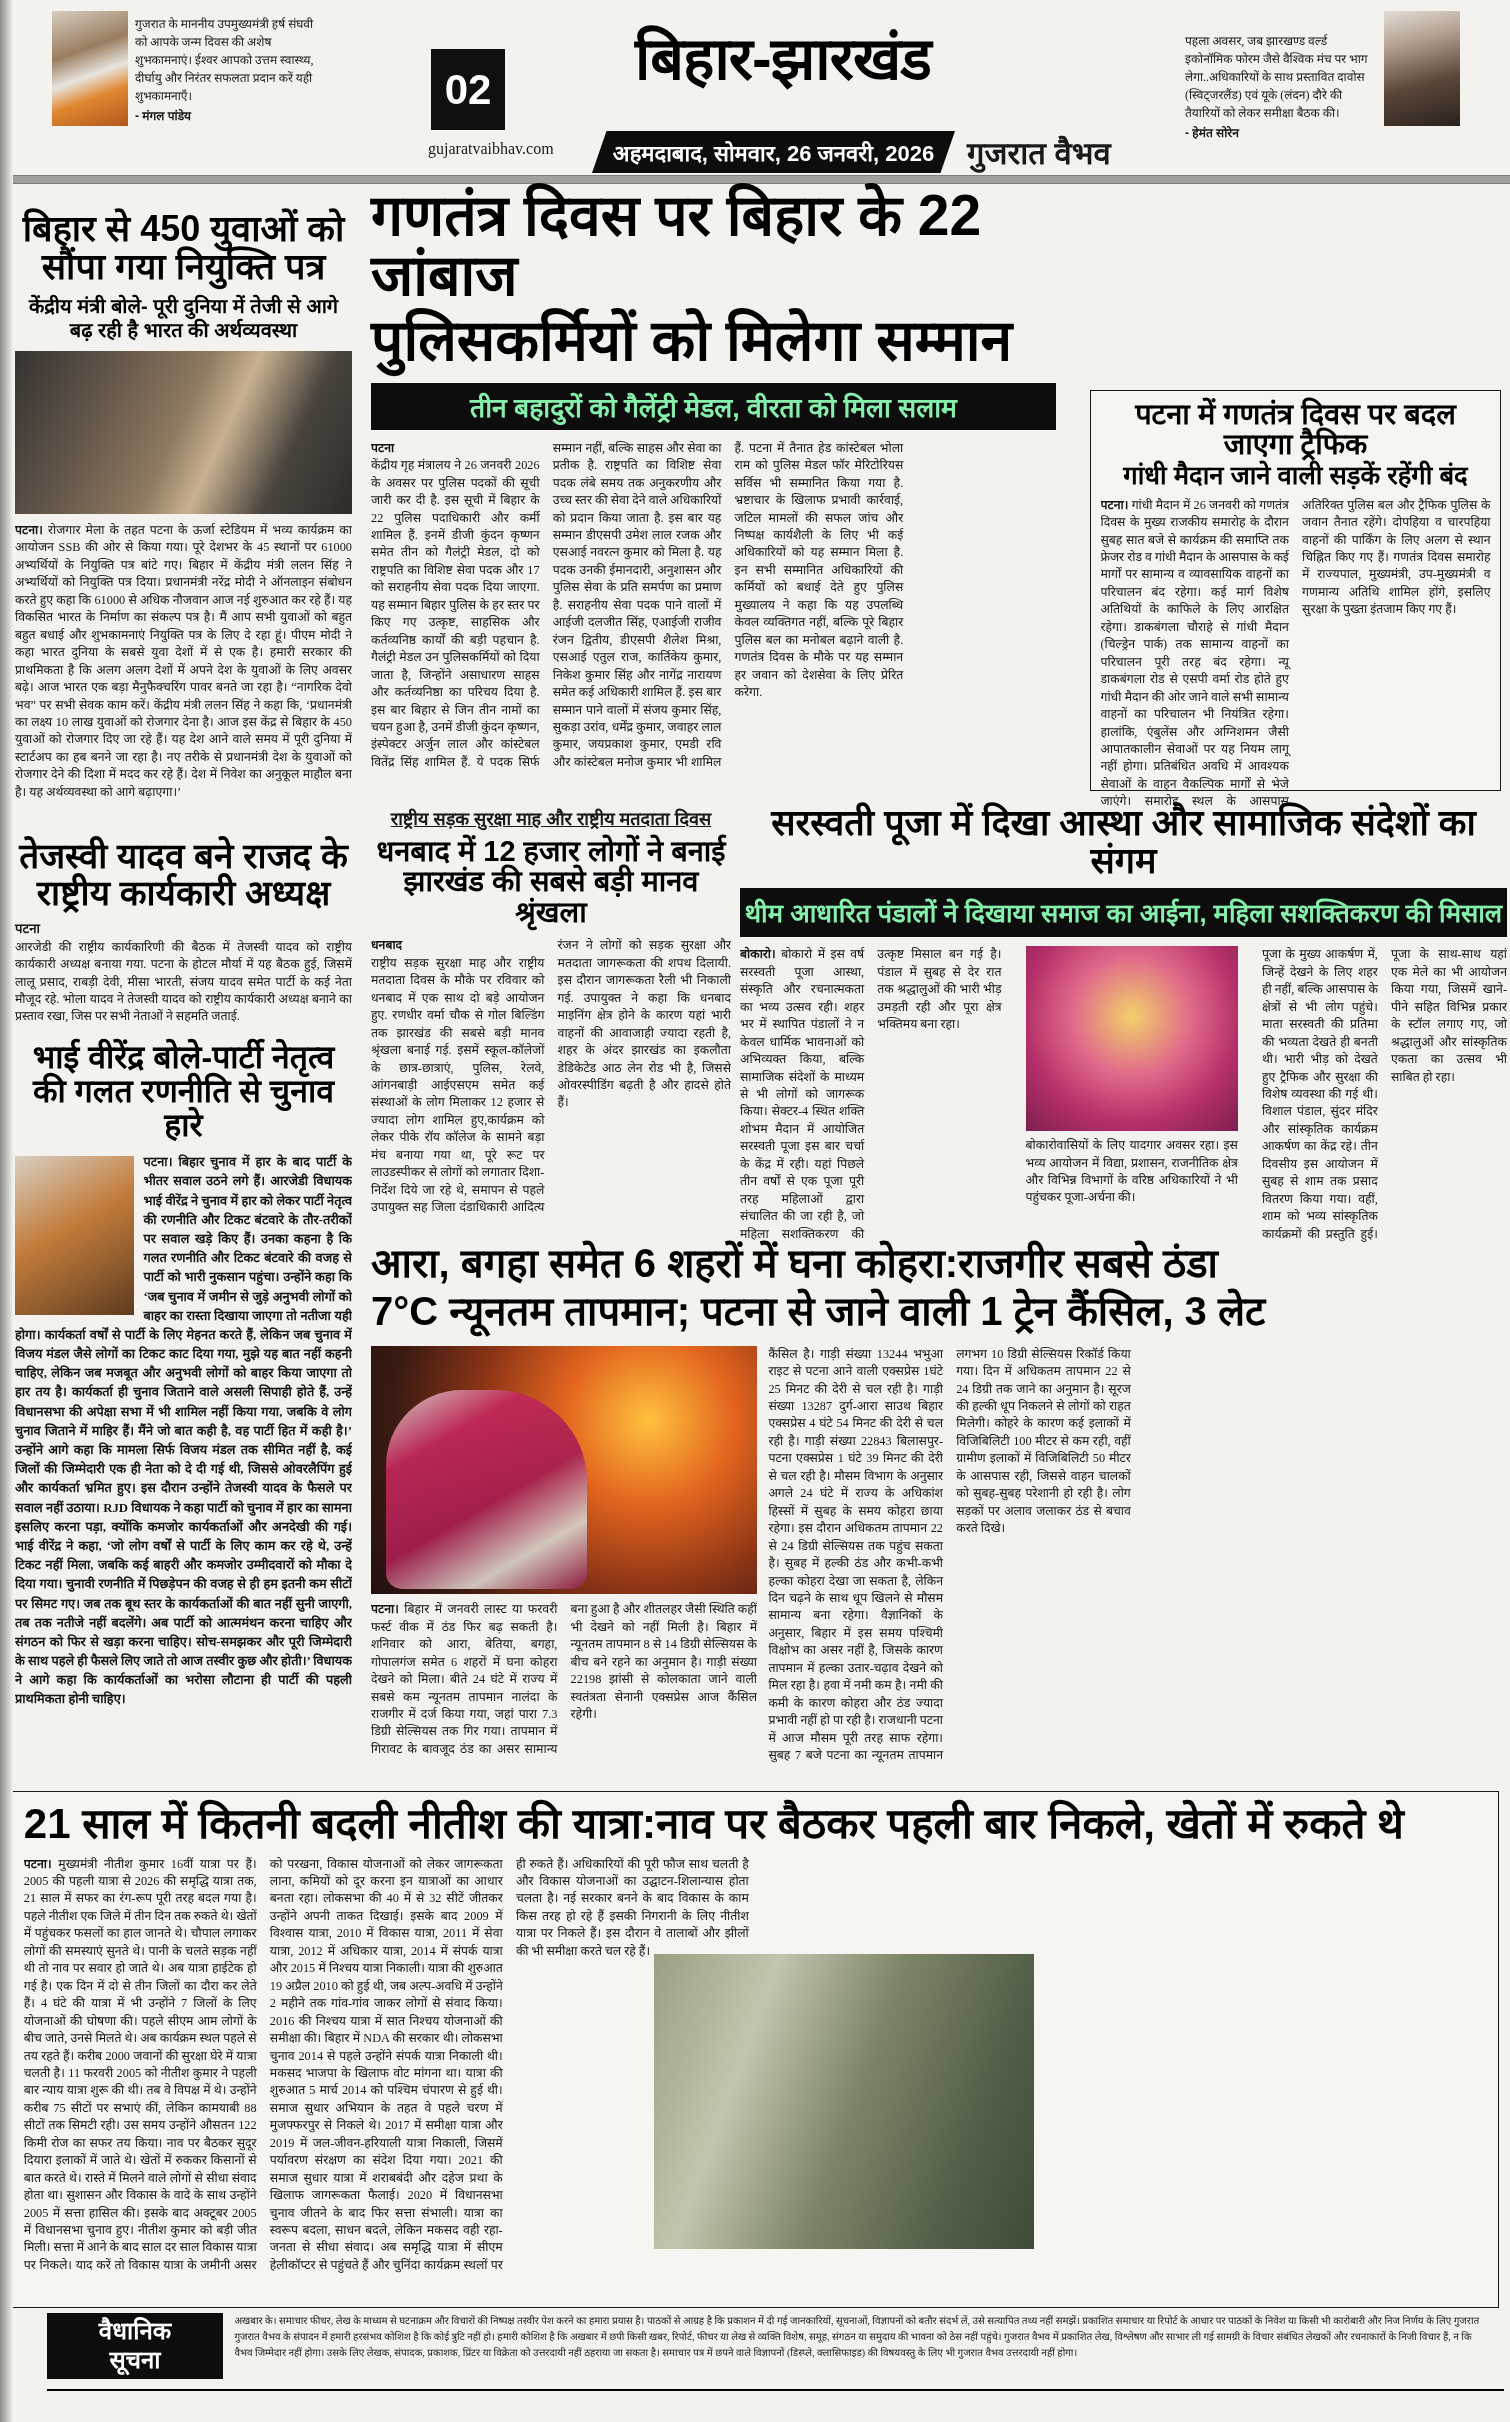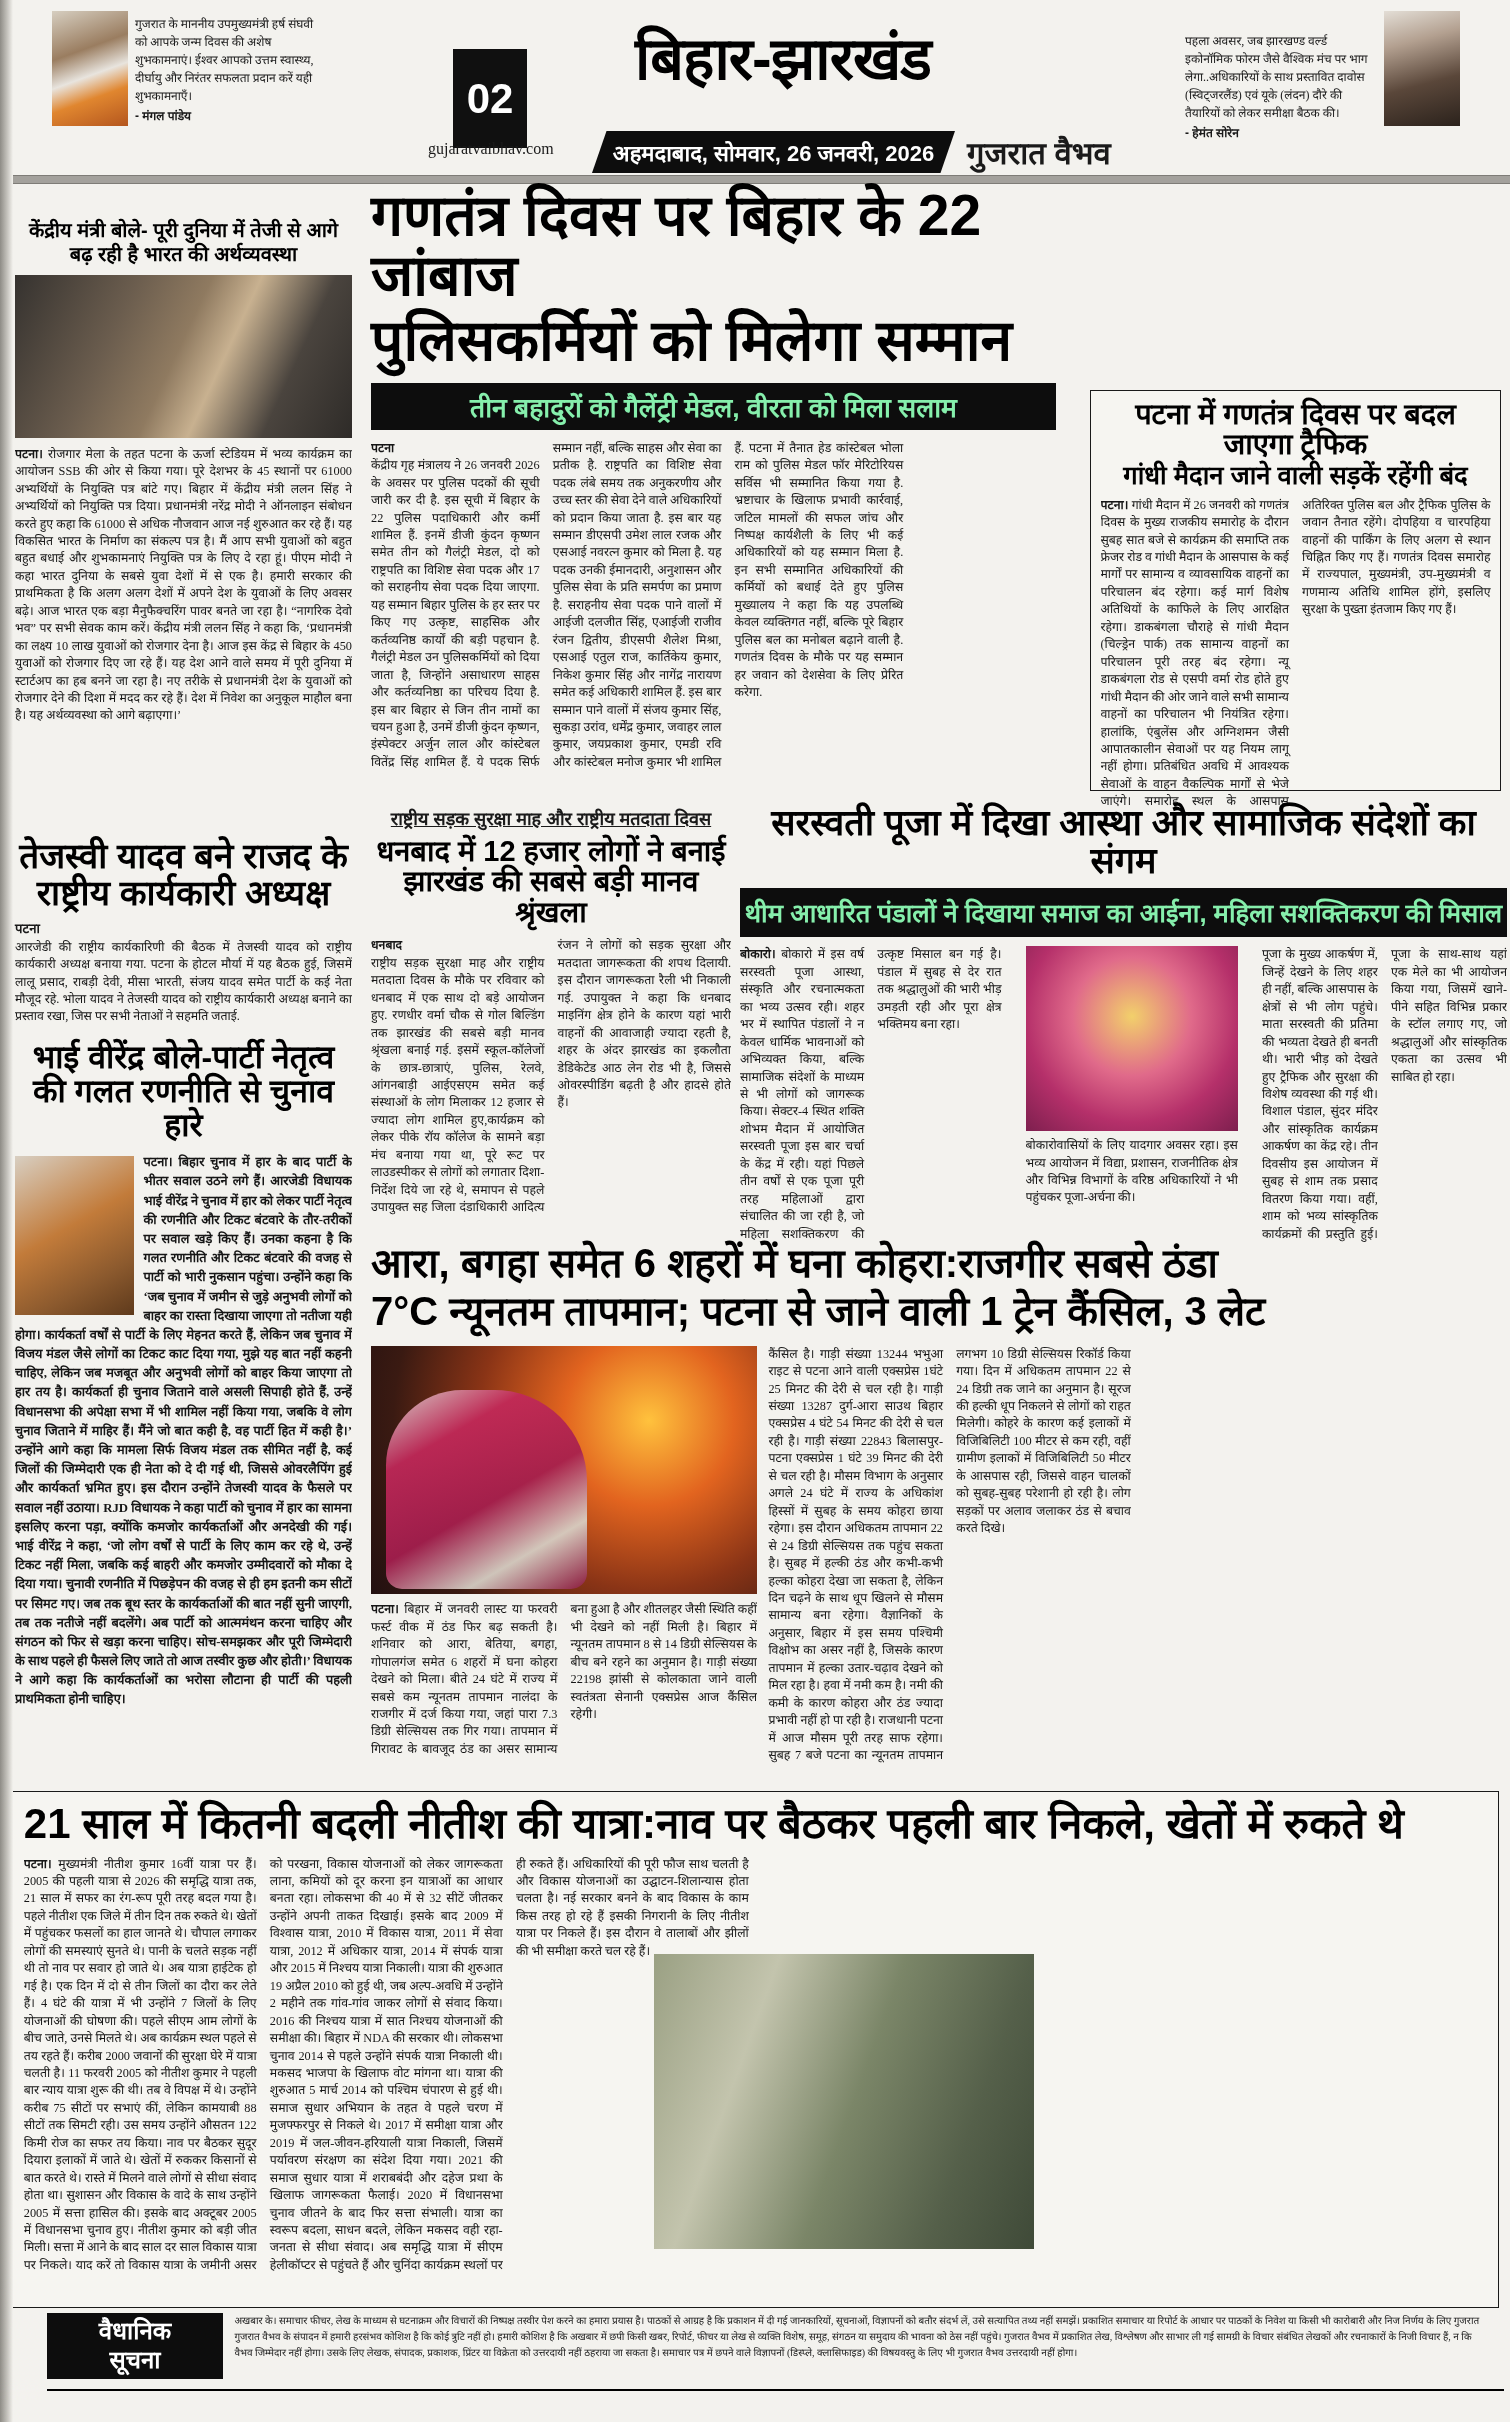--- a/index.html
+++ b/index.html
@@ -48,21 +48,21 @@
 <body>
 
 <div class="page">
 
   <div class="abs" style="left:0;top:0;width:1510px;height:175px;">
     <div class="abs photo ph-mangal" style="left:52px;top:11.4px;width:76px;height:115px;"></div>
     <div class="abs greet" style="left:135px;top:15px;width:191px;">
       <span>गुजरात के माननीय उपमुख्यमंत्री हर्ष संघवी को आपके जन्म दिवस की अशेष शुभकामनाएं। ईश्वर आपको उत्तम स्वास्थ्य, दीर्घायु और निरंतर सफलता प्रदान करें यही शुभकामनाएँ।</span>
       <span class="attr">- मंगल पांडेय</span>
     </div>
-    <div class="abs pagenum" style="left:431px;top:49px;width:74px;height:99px;margin-left:22px;">
+    <div class="abs pagenum" style="left:431px;top:49px;width:74px;height:81px;">
       <span>02</span>
     </div>
     <div class="abs hl nameplate" style="left:556px;top:28px;width:454px;">
       <span>बिहार-झारखंड</span>
     </div>
     <div class="abs" style="left:428px;top:140px;width:161px;font-size:16px;">
       <span>gujaratvaibhav.com</span>
     </div>
     <div class="abs datebox" style="left:592px;top:131px;width:363px;height:42px;">
       <span>अहमदाबाद, सोमवार, 26 जनवरी, 2026</span>
@@ -72,20 +72,21 @@
     </div>
     <div class="abs greet" style="left:1185px;top:32px;width:191px;">
       <span>पहला अवसर, जब झारखण्ड वर्ल्ड इकोनॉमिक फोरम जैसे वैश्विक मंच पर भाग लेगा..अधिकारियों के साथ प्रस्तावित दावोस (स्विट्जरलैंड) एवं यूके (लंदन) दौरे की तैयारियों को लेकर समीक्षा बैठक की।</span>
       <span class="attr">- हेमंत सोरेन</span>
     </div>
     <div class="abs photo ph-hemant" style="left:1384px;top:11.4px;width:76px;height:115px;"></div>
   </div>
   <div class="abs divider" style="left:0;top:175px;width:1510px;height:6.6px;"></div>
 
   <div class="abs" style="left:15px;top:210px;width:337px;">
+    <div class="hl" style="font-size:36px;text-align:center;">बिहार से 450 युवाओं को सौंपा गया नियुक्ति पत्र</div>
     <div class="hl" style="font-size:20px;text-align:center;margin-top:7.6px;line-height:1.2;">केंद्रीय मंत्री बोले- पूरी दुनिया में तेजी से आगे बढ़ रही है भारत की अर्थव्यवस्था</div>
     <div class="photo ph-rozgar" style="width:100%;height:163px;margin-top:9.5px;"></div>
     <p class="bt" style="margin-top:7.6px;height:322px;overflow:hidden;">
       <strong>पटना।</strong>
       <span>रोजगार मेला के तहत पटना के ऊर्जा स्टेडियम में भव्य कार्यक्रम का आयोजन SSB की ओर से किया गया। पूरे देशभर के 45 स्थानों पर 61000 अभ्यर्थियों के नियुक्ति पत्र बांटे गए। बिहार में केंद्रीय मंत्री ललन सिंह ने अभ्यर्थियों को नियुक्ति पत्र दिया। प्रधानमंत्री नरेंद्र मोदी ने ऑनलाइन संबोधन करते हुए कहा कि 61000 से अधिक नौजवान आज नई शुरुआत कर रहे हैं। यह विकसित भारत के निर्माण का संकल्प पत्र है। मैं आप सभी युवाओं को बहुत बहुत बधाई और शुभकामनाएं नियुक्ति पत्र के लिए दे रहा हूं। पीएम मोदी ने कहा भारत दुनिया के सबसे युवा देशों में से एक है। हमारी सरकार की प्राथमिकता है कि अलग अलग देशों में अपने देश के युवाओं के लिए अवसर बढ़े। आज भारत एक बड़ा मैनुफैक्चरिंग पावर बनते जा रहा है। “नागरिक देवो भव” पर सभी सेवक काम करें। केंद्रीय मंत्री ललन सिंह ने कहा कि, ‘प्रधानमंत्री का लक्ष्य 10 लाख युवाओं को रोजगार देना है। आज इस केंद्र से बिहार के 450 युवाओं को रोजगार दिए जा रहे हैं। यह देश आने वाले समय में पूरी दुनिया में स्टार्टअप का हब बनने जा रहा है। नए तरीके से प्रधानमंत्री देश के युवाओं को रोजगार देने की दिशा में मदद कर रहे हैं। देश में निवेश का अनुकूल माहौल बना है। यह अर्थव्यवस्था को आगे बढ़ाएगा।’</span>
     </p>
   </div>
 
   <div class="abs" style="left:371px;top:185px;width:714px;">
     <div class="hl" style="font-size:57px;text-align:left;">गणतंत्र दिवस पर बिहार के 22 जांबाज</div>

